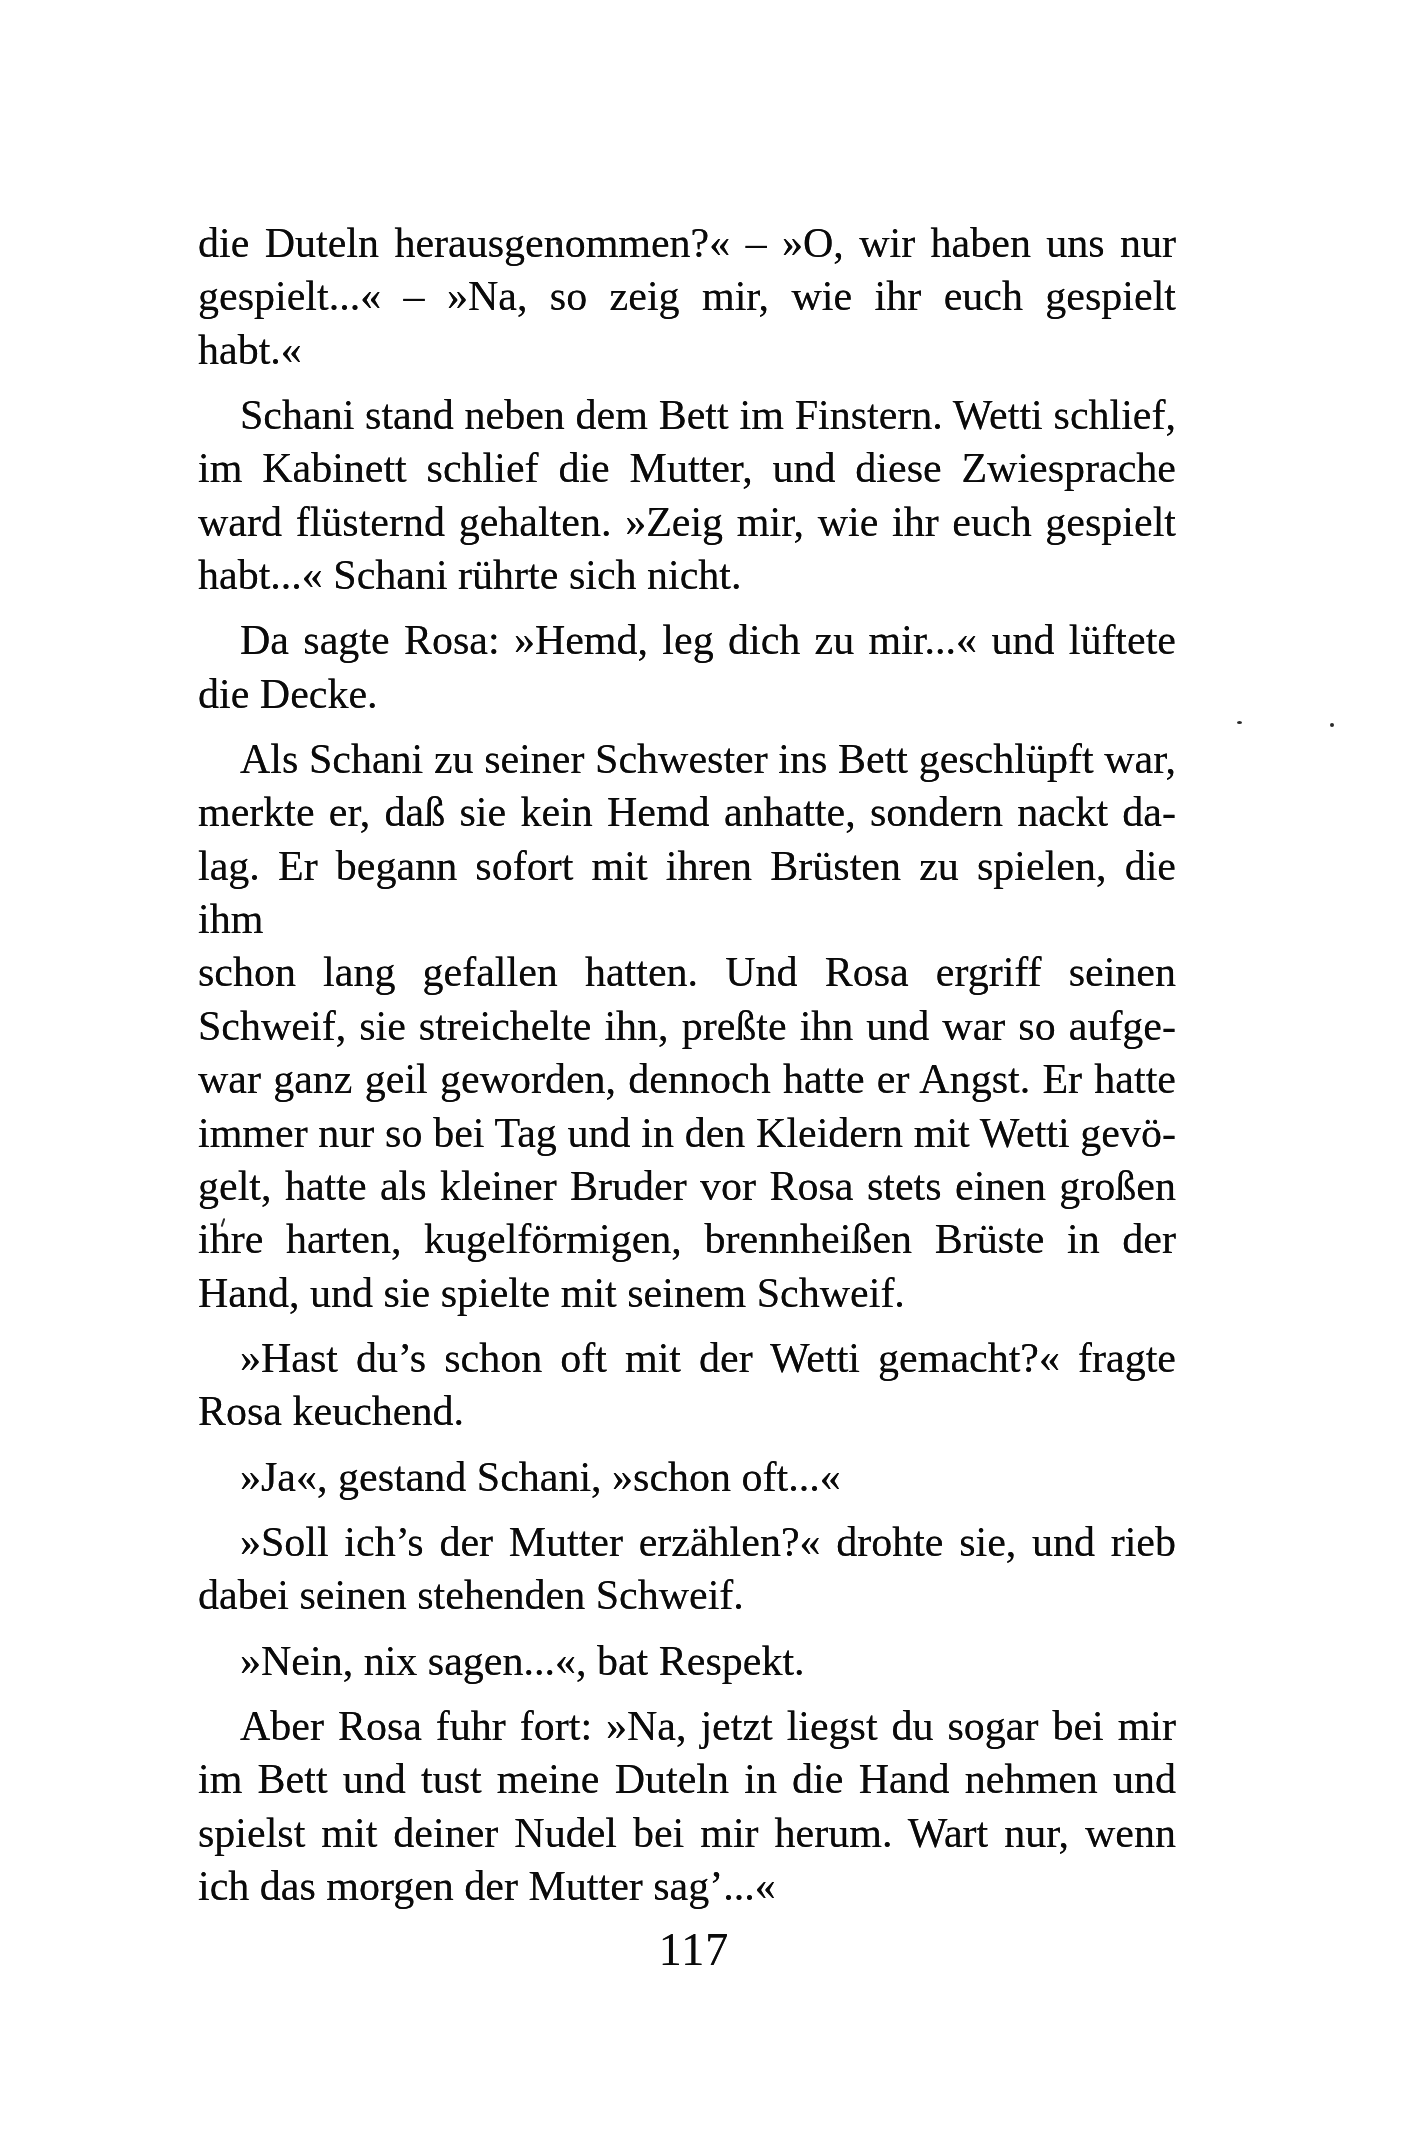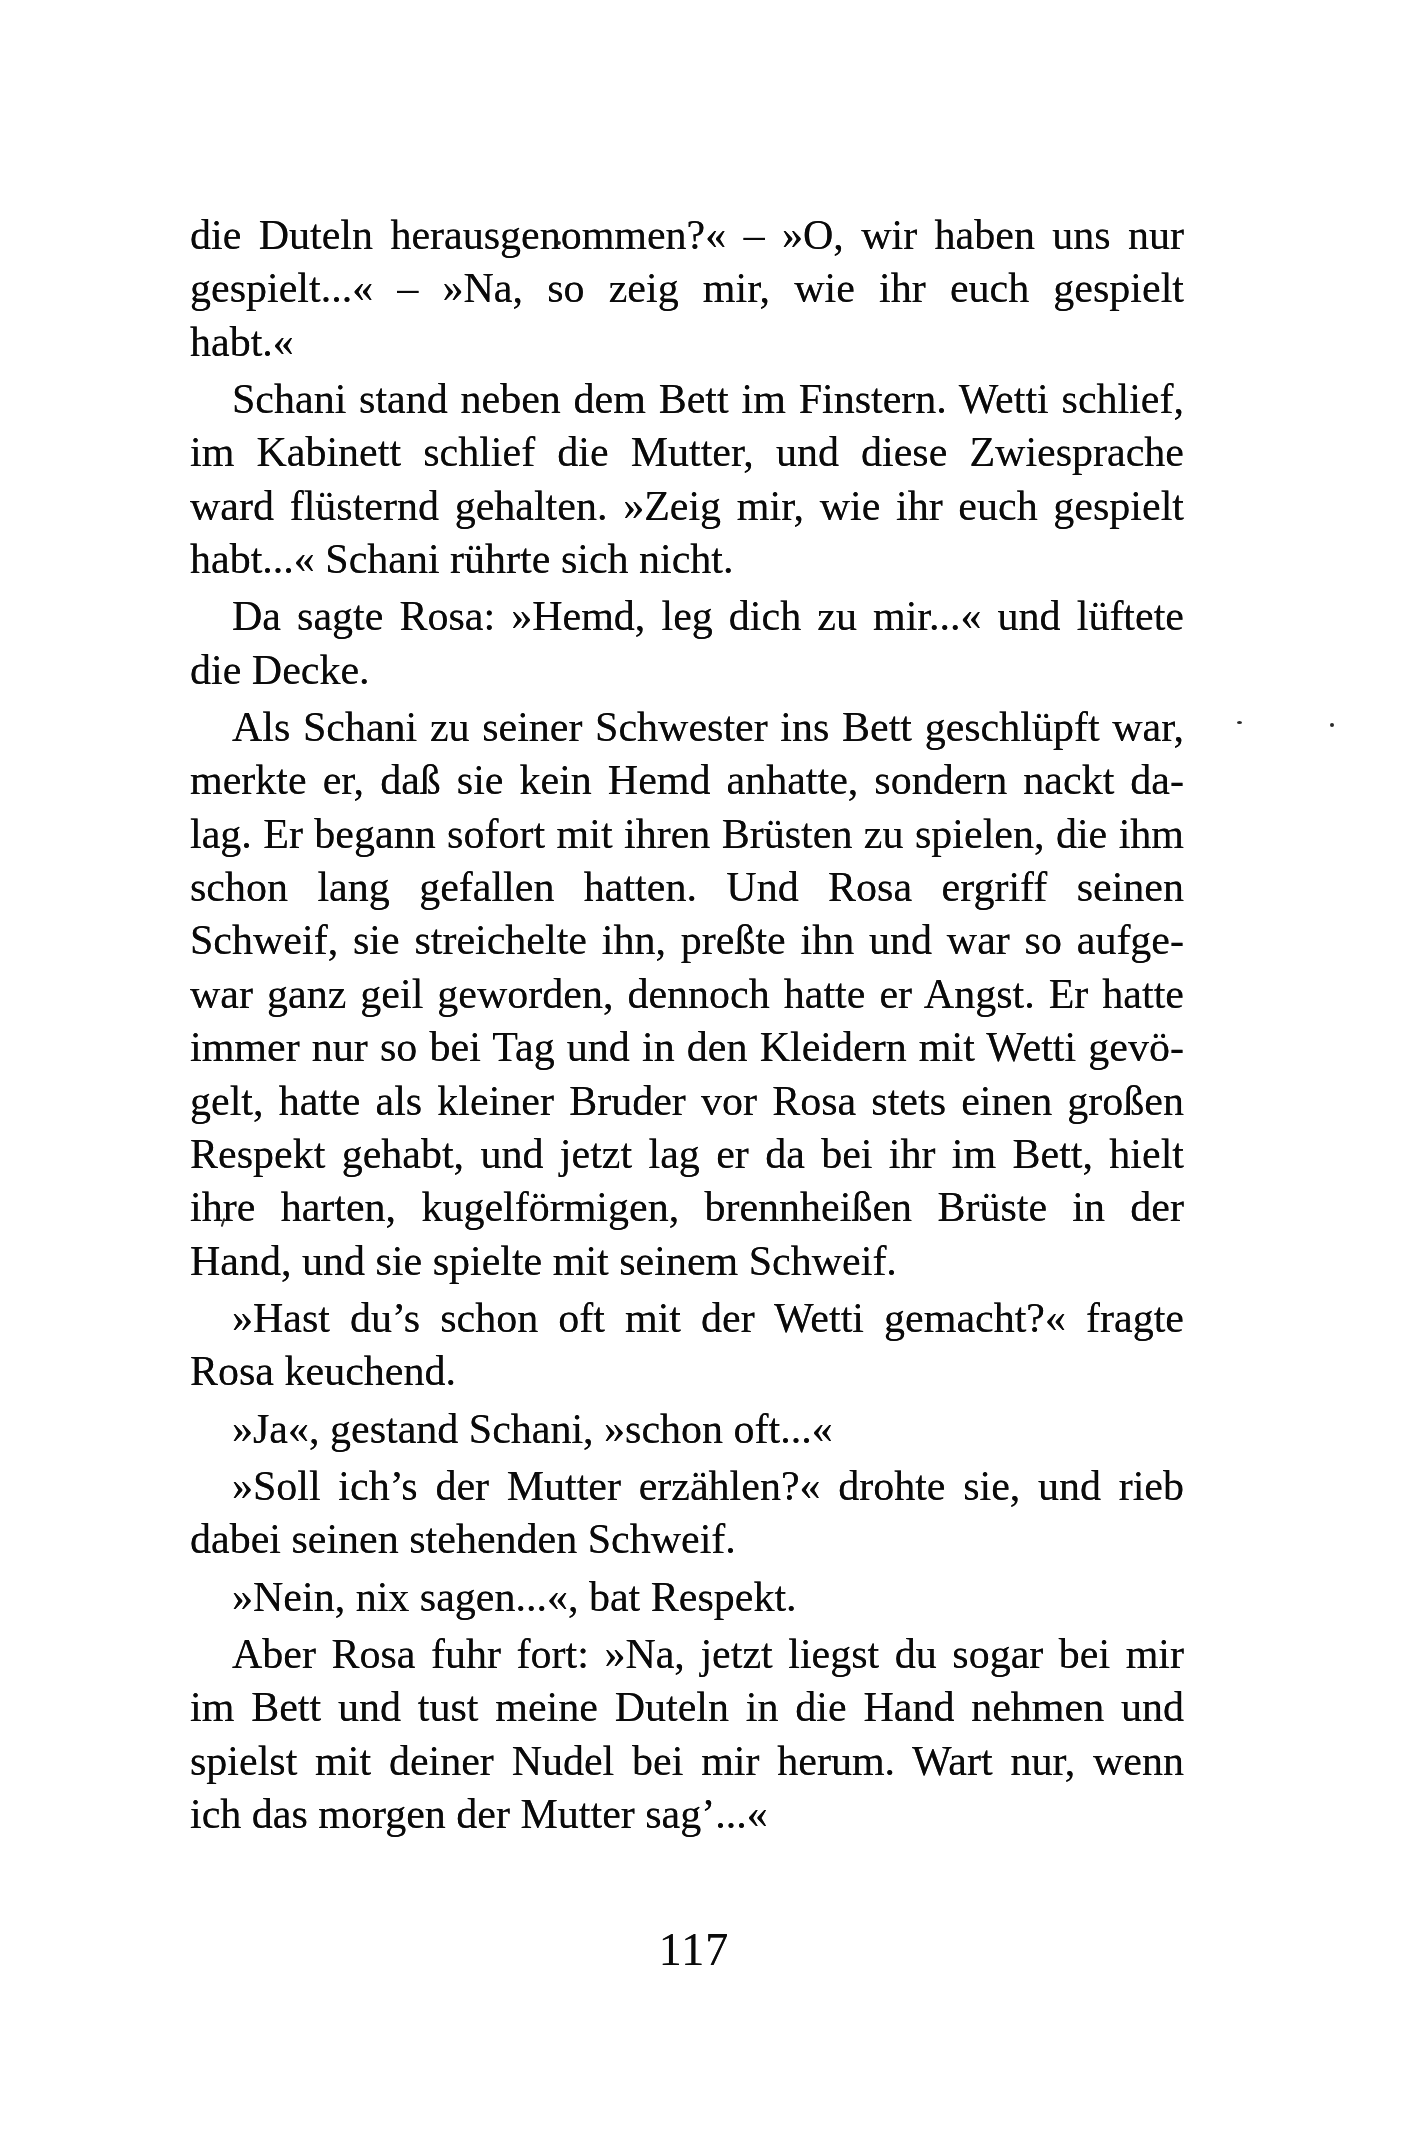--- a/index.html
+++ b/index.html
@@ -18,21 +18,21 @@
   }
   .text-block {
     position: absolute;
     left: 186px;
     top: 205px;
     width: 1002px;
     font-size: 42px;
     line-height: 53.35px;
     text-shadow: 0 0 0.5px rgba(0,0,0,0.75);
   }
-  .para { margin: 4px; padding: 0; }
+  .para { margin: 12px; padding: 0; }
   .line {
     text-align: justify;
     text-align-last: justify;
     white-space: normal;
   }
   .para .line:last-child {
     text-align-last: left;
   }
   .para:not(.continuation) .line:first-child {
     text-indent: 42px;
@@ -88,21 +88,20 @@
       </div>
       <div class="para">
         <div class="line">Als Schani zu seiner Schwester ins Bett geschlüpft war,</div>
         <div class="line">merkte er, daß sie kein Hemd anhatte, sondern nackt da-</div>
         <div class="line">lag. Er begann sofort mit ihren Brüsten zu spielen, die ihm</div>
         <div class="line">schon lang gefallen hatten. Und Rosa ergriff seinen</div>
         <div class="line">Schweif, sie streichelte ihn, preßte ihn und war so aufge-</div>
         <div class="line">war ganz geil geworden, dennoch hatte er Angst. Er hatte</div>
         <div class="line">immer nur so bei Tag und in den Kleidern mit Wetti gevö-</div>
         <div class="line">gelt, hatte als kleiner Bruder vor Rosa stets einen großen</div>
-        <div class="line">Respekt gehabt, und jetzt lag er da bei ihr im Bett, hielt</div>
         <div class="line">ihre harten, kugelförmigen, brennheißen Brüste in der</div>
         <div class="line">Hand, und sie spielte mit seinem Schweif.</div>
       </div>
       <div class="para">
         <div class="line">»Hast du’s schon oft mit der Wetti gemacht?« fragte</div>
         <div class="line">Rosa keuchend.</div>
       </div>
       <div class="para">
         <div class="line">»Ja«, gestand Schani, »schon oft...«</div>
       </div>

